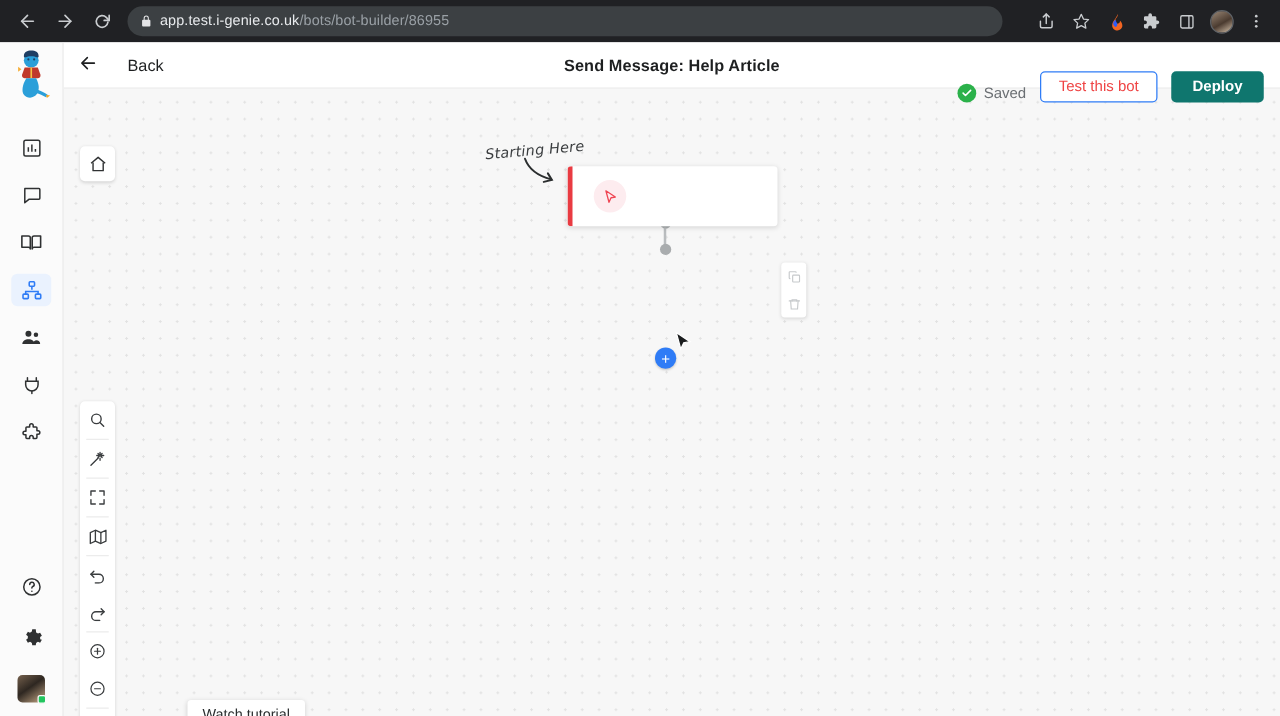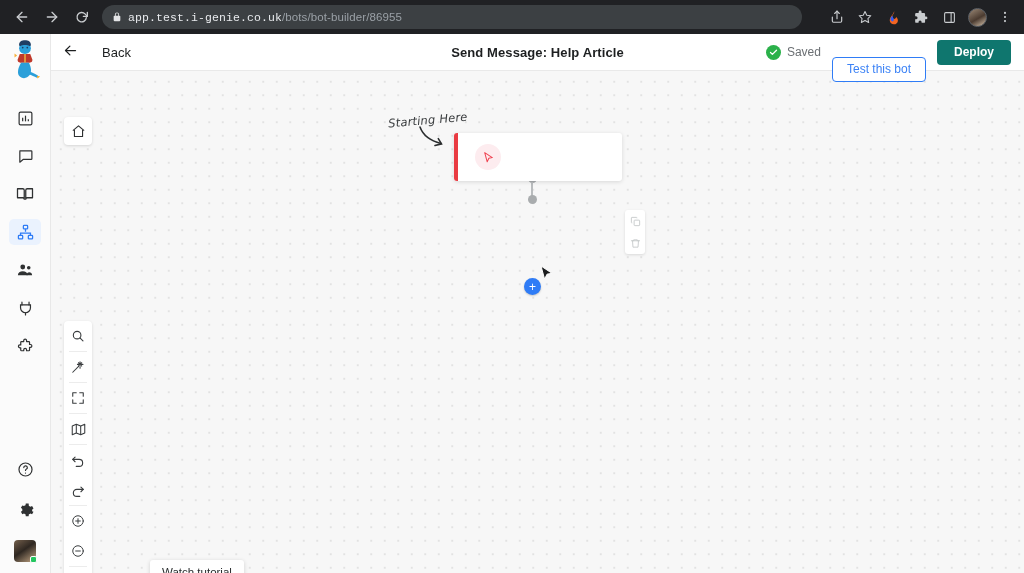--- a/index.html
+++ b/index.html
@@ -27,21 +27,21 @@
     background: #3c4043; border-radius: 13px;
     display: flex; align-items: center;
     padding: 0 10px; gap: 6px;
     max-width: 700px;
   }
   .omni-lock { color: #e3e4e6; display: flex; align-items: center; }
   .omni-url {
     font-size: 11.5px; color: #9aa0a6; white-space: nowrap; overflow: hidden;
     letter-spacing: 0.1px;
   }
-  .omni-url b { color: #e8eaed; font-weight: 400; font-family: Liberation Mono, monospace; }
+  .omni-url b { color: #e8eaed; font-weight: 400; }
   .browser-right {
     display: flex; align-items: center; gap: 2px;
     margin-left: auto; padding-right: 6px;
   }
   .br-icon {
     width: 26px; height: 26px; border-radius: 50%;
     display: flex; align-items: center; justify-content: center;
     color: #c9cccf;
   }
   .avatar-browser {
@@ -99,32 +99,32 @@
     display: flex; align-items: center; gap: 24px;
     margin-left: 12px; color: #1d1f20;
     font-size: 13px;
   }
   .header-title {
     position: absolute; left: 0; right: 0; text-align: center;
     font-size: 13px; font-weight: 700; color: #1d1f20;
     letter-spacing: 0.1px; pointer-events: none;
   }
   .header-right {
-    margin-left: auto; display: flex; align-items: center;
+    margin-left: auto; display: flex; align-items: flex-end;
     gap: 11px; padding-right: 13px; z-index: 2;
   }
   .saved-badge { display: flex; align-items: center; gap: 6px; }
   .saved-check {
     width: 15px; height: 15px; border-radius: 50%;
     background: #2bb14a; display: flex; align-items: center; justify-content: center;
   }
   .saved-text { font-size: 12px; color: #6b6f73; }
   .btn-outline {
     height: 25px; padding: 0 14px; border-radius: 4px;
-    border: 1px solid #2f7cf6; color: #3b82f6; background: #fff;
+    border: 1px solid #2f7cf6; color: #ef4444; background: #fff;
     font-size: 12px; display: flex; align-items: center;
     font-family: "Liberation Sans", sans-serif;
     margin-top: 34px;
   }
   .btn-primary {
     height: 25px; padding: 0 17px; border-radius: 4px;
     border: none; background: #0f766e; color: #fff;
     font-size: 12px; font-weight: 700; display: flex; align-items: center;
     font-family: "Liberation Sans", sans-serif;
   }

